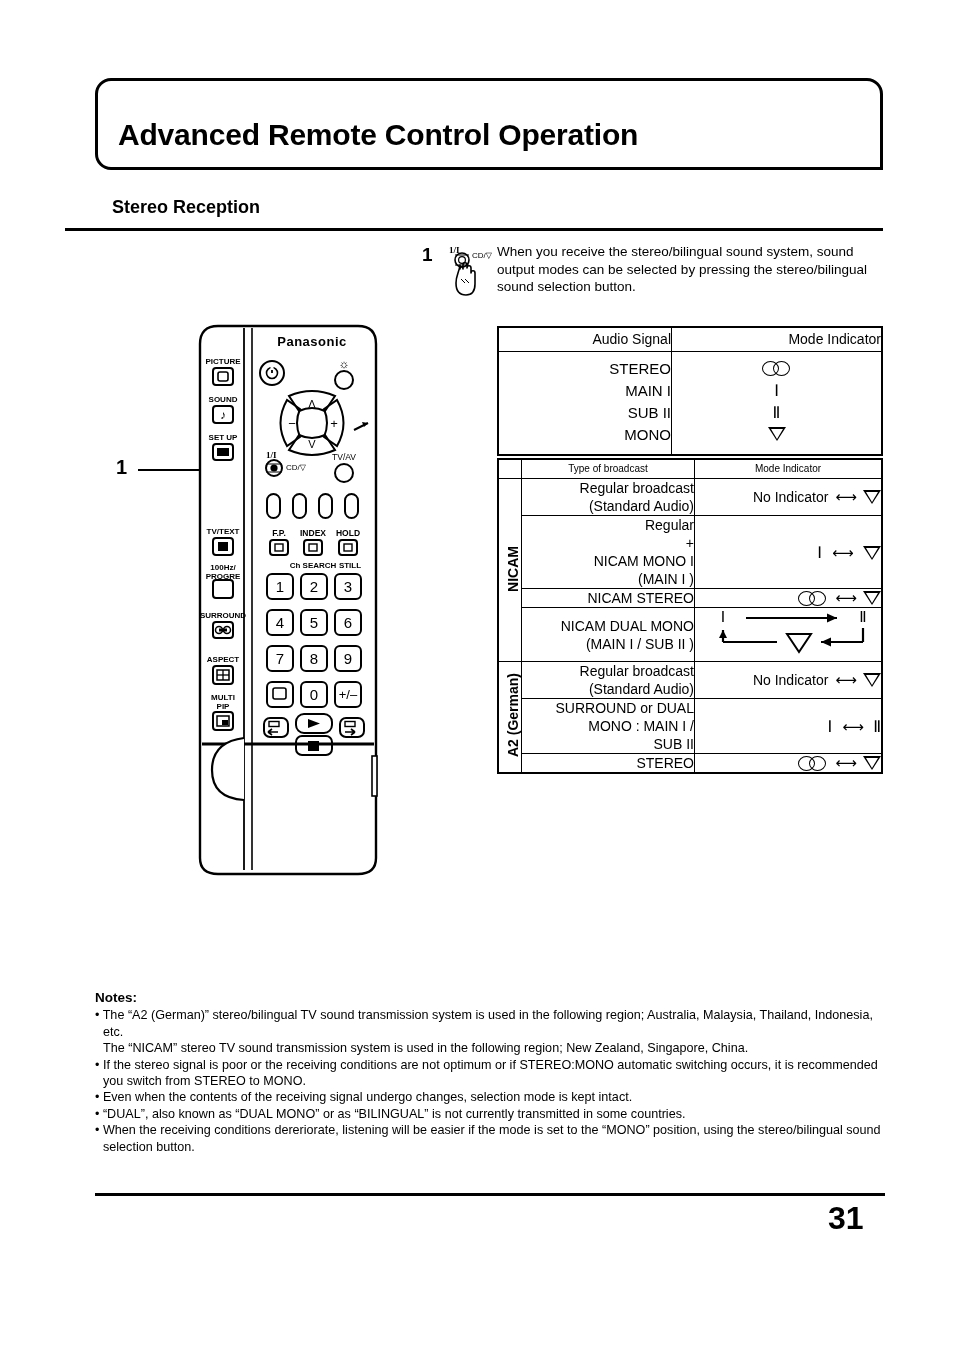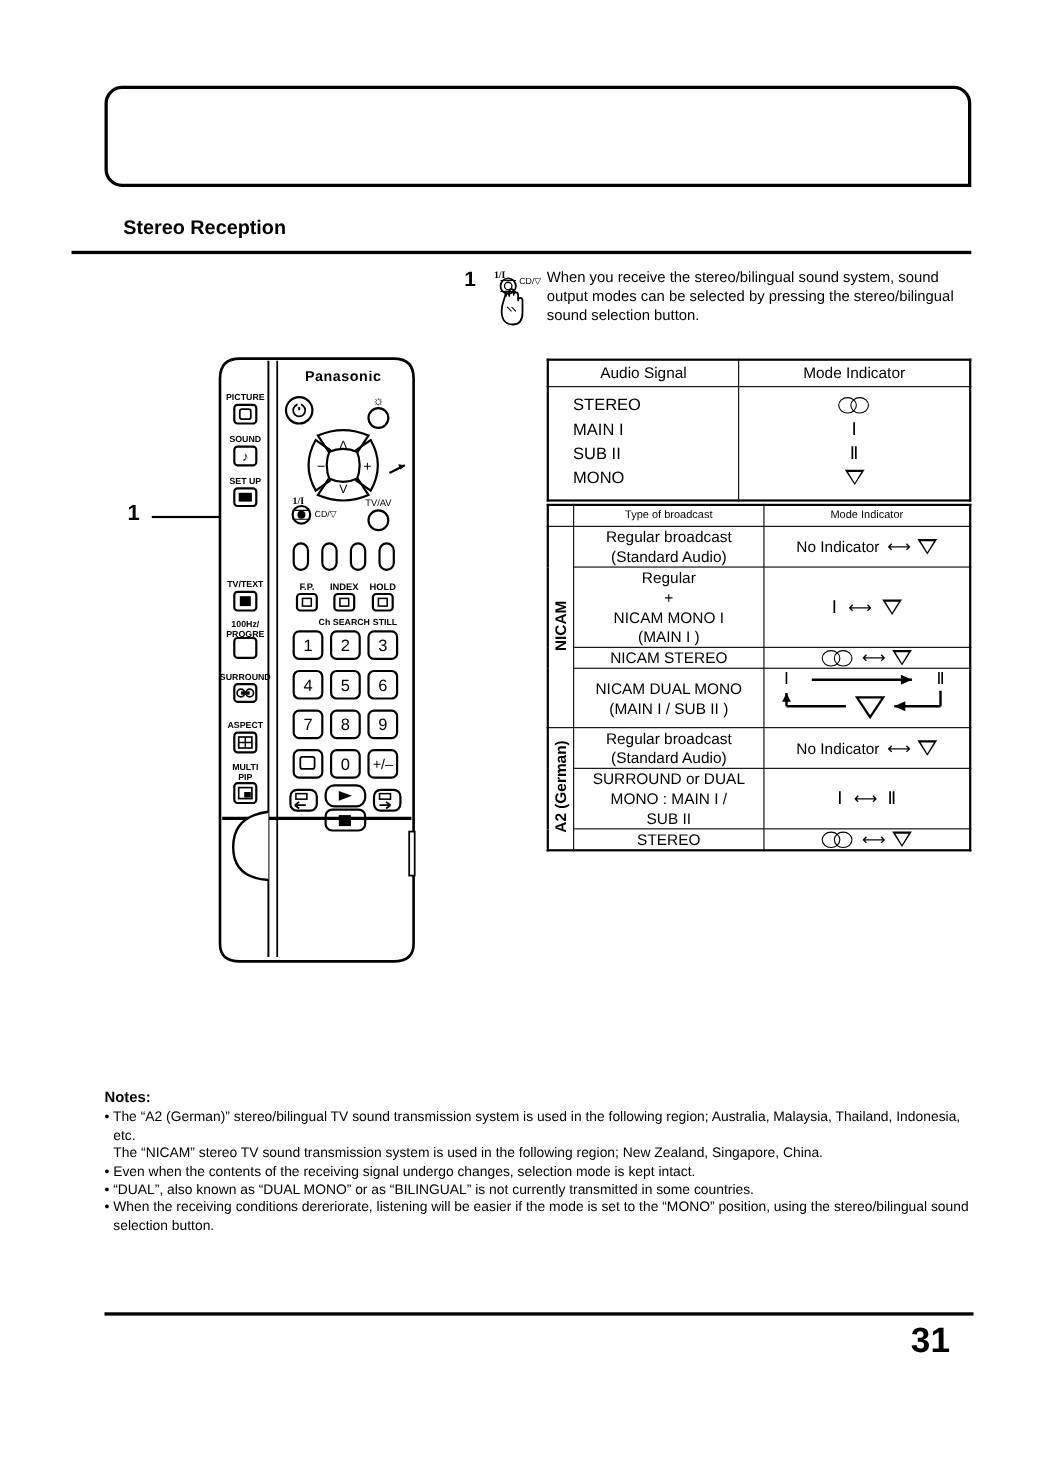--- a/index.html
+++ b/index.html
@@ -60,21 +60,21 @@
   }
 
   
   table{border-collapse:collapse;}
   .tbl{
     position:absolute;
     border:2.5px solid #000;
     background:#fff;
     font-size:13.5px;
   }
-  .tbl td,.tbl th{border:1px solid #000;padding:0;}
+  .tbl td,.tbl th{border:1px solid #000;padding:0;text-align:right;}
 
   
   #table-audio{left:497px;top:326px;width:386px;}
   #table-audio th{
     font-weight:normal;font-size:14px;padding:3px 0 4px;
     border-bottom:1px solid #000;
   }
   #table-audio .c-left{width:172px;}
   #table-audio .body-left{
     padding:6px 0 8px 22px;vertical-align:top;border-right:1px solid #000;
@@ -149,20 +149,21 @@
   .page-num{
     position:absolute;left:828px;top:1200px;font-size:32px;font-weight:bold;
   }
 </style>
 </head>
 <body>
 
 <div class="page">
 
   <div class="header-box"></div>
+  <div class="header-title">Advanced Remote Control Operation</div>
 
   <div class="section-title">Stereo Reception</div>
   <div class="rule-under-section"></div>
 
   <div class="step-num">1</div>
   <div class="step-icon">
     <svg width="54" height="56" viewBox="0 0 54 56">
       <text x="2" y="10" font-size="9" font-family="Liberation Serif, serif" font-weight="bold">1/I</text>
       <text x="25" y="15" font-size="8" font-family="Liberation Sans, sans-serif">CD/▽</text>
       <circle cx="15" cy="17" r="7" fill="none" stroke="#000" stroke-width="1.6"></circle>
@@ -456,20 +457,21 @@
         <span class="glyph-tri"></span>
       </td>
     </tr>
   </tbody>
     </table>
 
   <div class="notes">
     <div class="hd">Notes:</div>
     <p>• The “A2 (German)” stereo/bilingual TV sound transmission system is used in the following region; Australia, Malaysia, Thailand, Indonesia, etc.</p>
     <p class="cont">The “NICAM” stereo TV sound transmission system is used in the following region; New Zealand, Singapore, China.</p>
+    <p>• If the stereo signal is poor or the receiving conditions are not optimum or if STEREO:MONO automatic switching occurs, it is recommended you switch from STEREO to MONO.</p>
     <p>• Even when the contents of the receiving signal undergo changes, selection mode is kept intact.</p>
     <p>• “DUAL”, also known as “DUAL MONO” or as “BILINGUAL” is not currently transmitted in some countries.</p>
     <p>• When the receiving conditions dereriorate, listening will be easier if the mode is set to the “MONO” position, using the stereo/bilingual sound selection button.</p>
   </div>
 
   <div class="rule-bottom"></div>
   <div class="page-num">31</div>
 
 </div>
 

